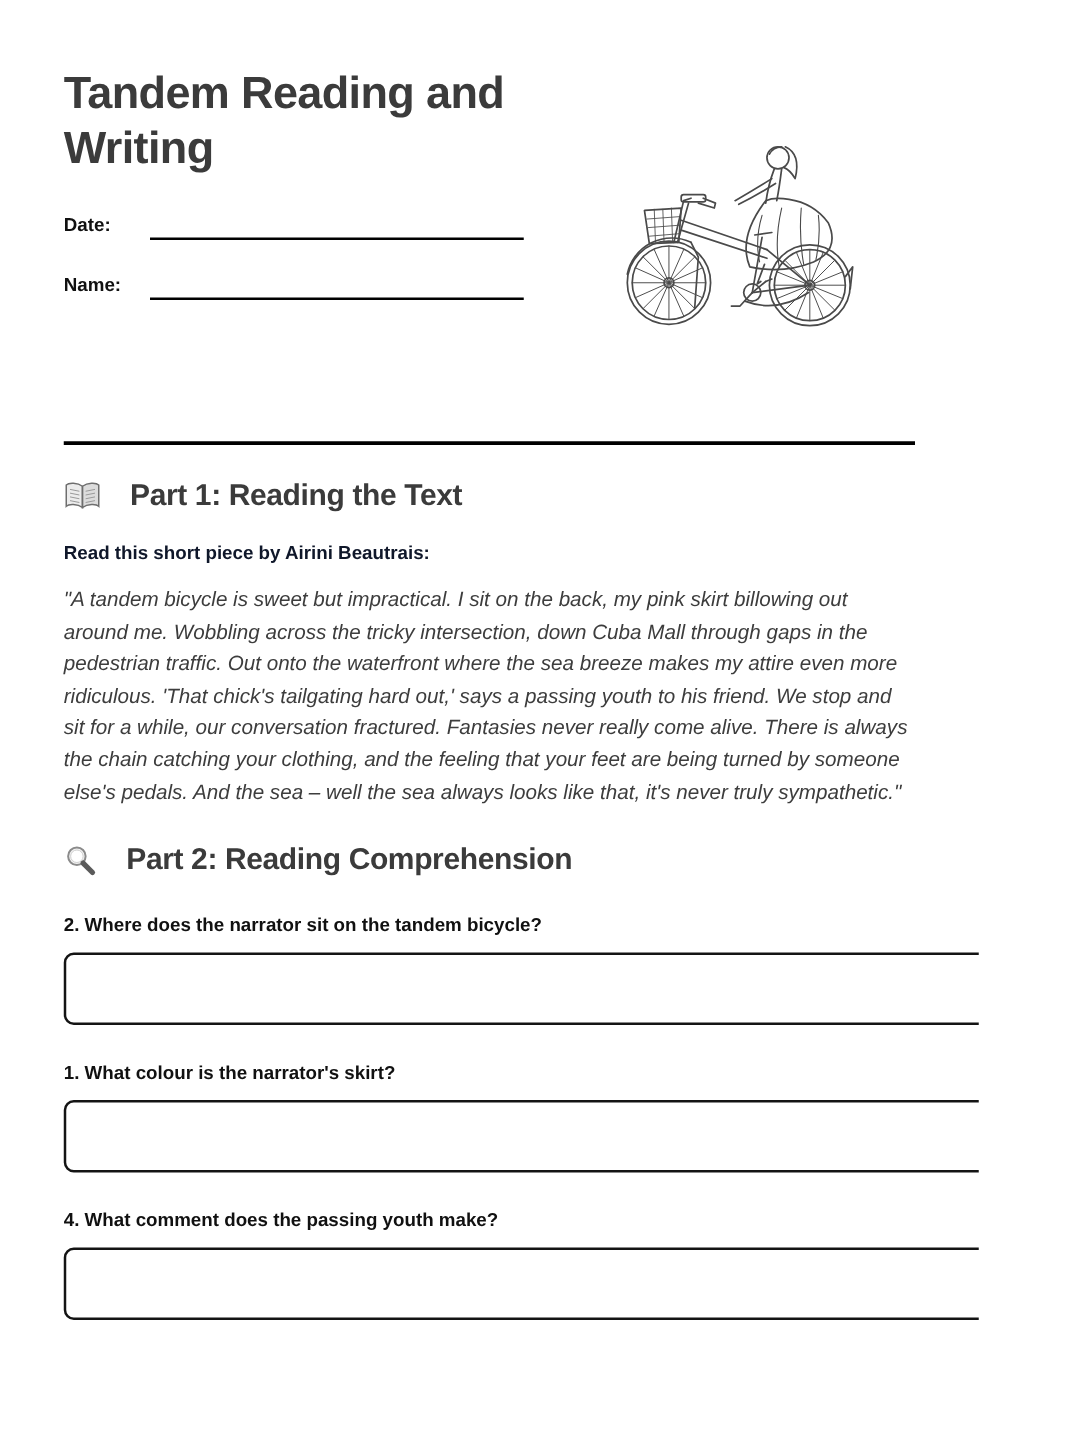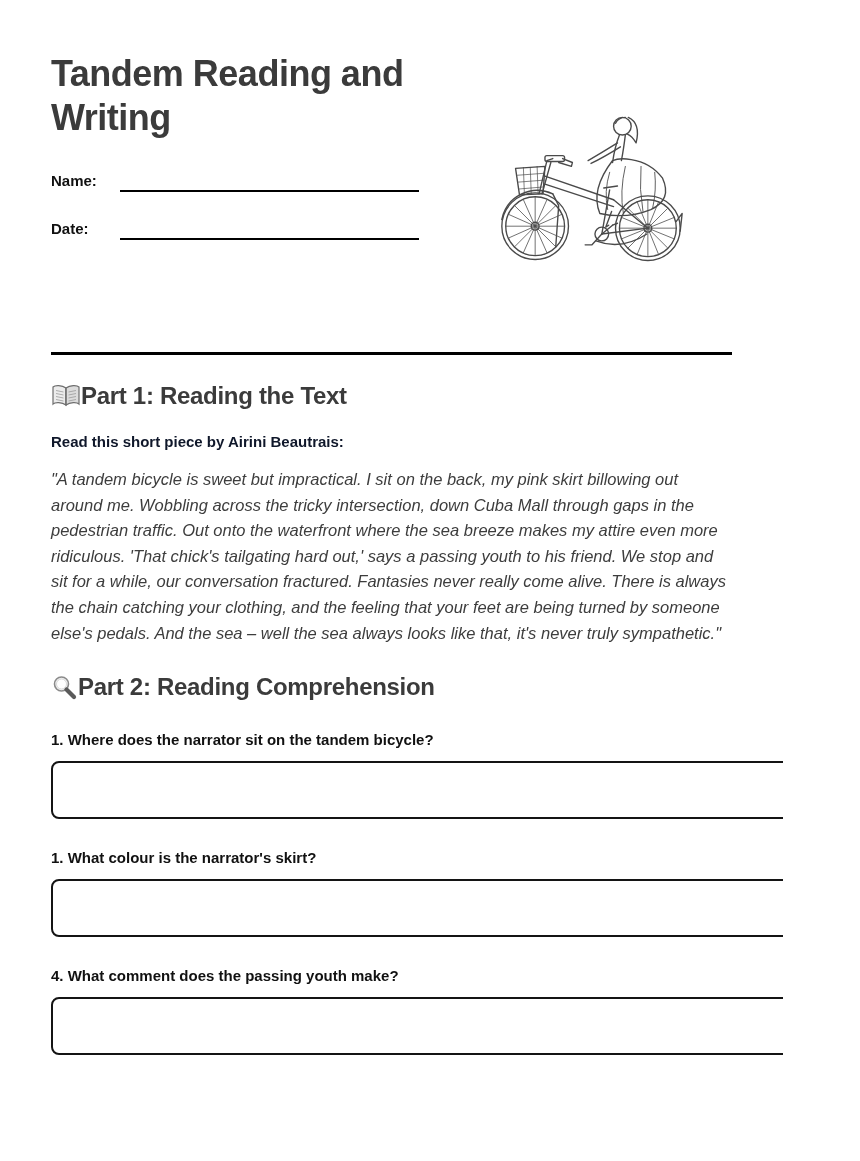--- a/index.html
+++ b/index.html
@@ -59,21 +59,21 @@
   
   .divider {
     border: none;
     border-top: 3px solid #000000;
     margin-top: 77px;
   }
   
   .part-heading {
     display: flex;
     align-items: center;
-    gap: 0;
+    gap: 23px;
     font-size: 24px;
     font-weight: 700;
     color: #3b3b3b;
     letter-spacing: -0.3px;
   }
   .part1-heading { margin-top: 27px; }
   .part2-heading { margin-top: 27px; }
   .part-icon { flex: 0 0 auto; display: inline-flex; }
   
   .instruction {
@@ -116,26 +116,26 @@
 </head>
 <body>
 
 <div class="page">
 
   <div class="header">
     <div class="header-left">
       <h1 class="title">Tandem Reading and Writing</h1>
 
       <div class="field-row">
-        <span class="field-label">Name:</span>
+        <span class="field-label">Date:</span>
         <input class="field-line" type="text" value="" style="">
       </div>
 
       <div class="field-row">
-        <span class="field-label">Date:</span>
+        <span class="field-label">Name:</span>
         <input class="field-line" type="text" value="" style="">
       </div>
     </div>
 
     <div class="illustration">
       <svg width="196" height="168" viewBox="0 0 200 170" fill="none" stroke="#4a4a4a" stroke-width="1.4" stroke-linecap="round" stroke-linejoin="round">
 
         <circle cx="42" cy="125" r="34"></circle>
         <circle cx="42" cy="125" r="30"></circle>
         <circle cx="42" cy="125" r="4"></circle>
@@ -249,21 +249,21 @@
       <svg width="27" height="27" viewBox="0 0 27 27">
         <circle cx="10.5" cy="10" r="7" fill="#f3f3f3" stroke="#8b8b8b" stroke-width="1.6"></circle>
         <circle cx="10.5" cy="10" r="5" fill="#ffffff" stroke="#cfcfcf" stroke-width="0.8"></circle>
         <line x1="15.5" y1="15.5" x2="23" y2="23" stroke="#5a5a5a" stroke-width="4.2" stroke-linecap="round"></line>
       </svg>
     </span>
     <span>Part 2: Reading Comprehension</span>
   </h2>
 
   <div class="question-block">
-    <p class="question-label">1. Where does the narrator sit on the tandem bicycle?</p>
+    <p class="question-label">2. Where does the narrator sit on the tandem bicycle?</p>
     <textarea class="answer-box" style=""></textarea>
   </div>
 
   <div class="question-block">
     <p class="question-label">1. What colour is the narrator's skirt?</p>
     <textarea class="answer-box" style=""></textarea>
   </div>
 
 
   <div class="question-block">

